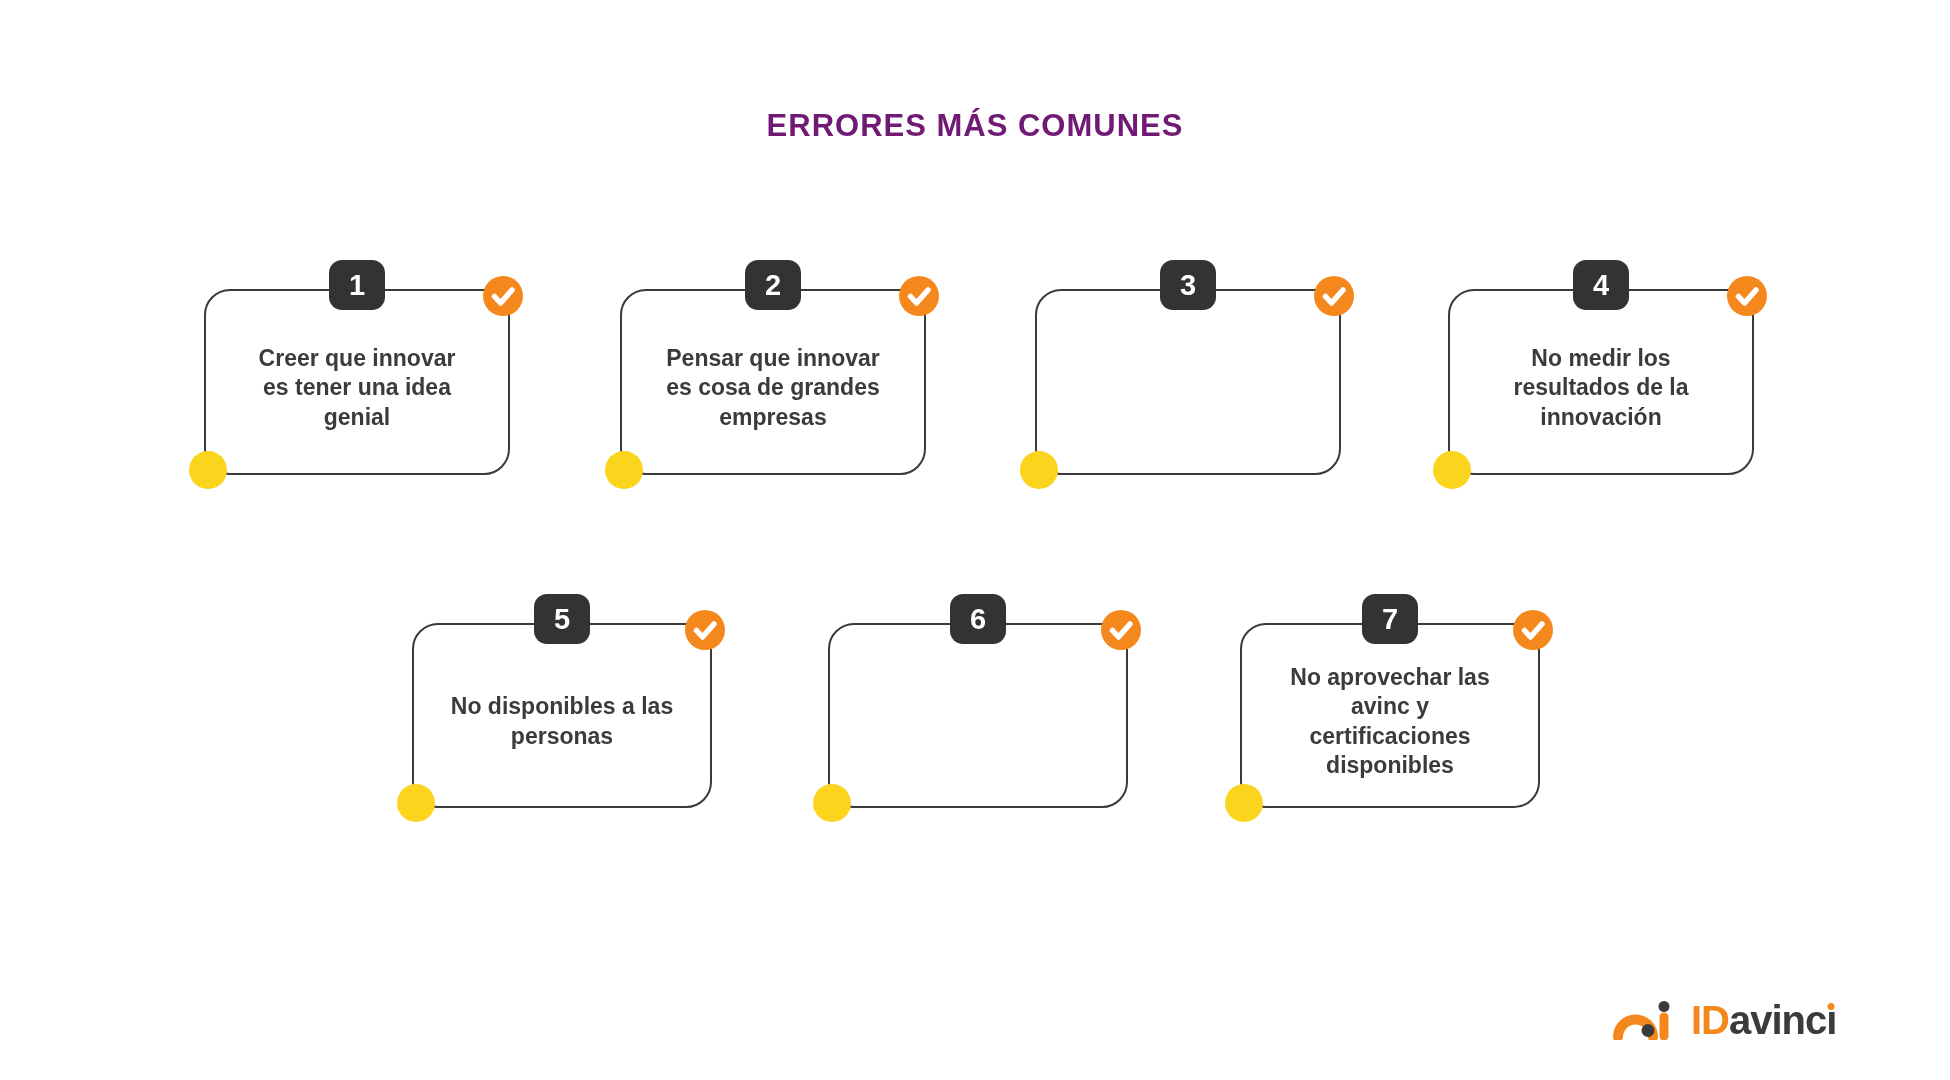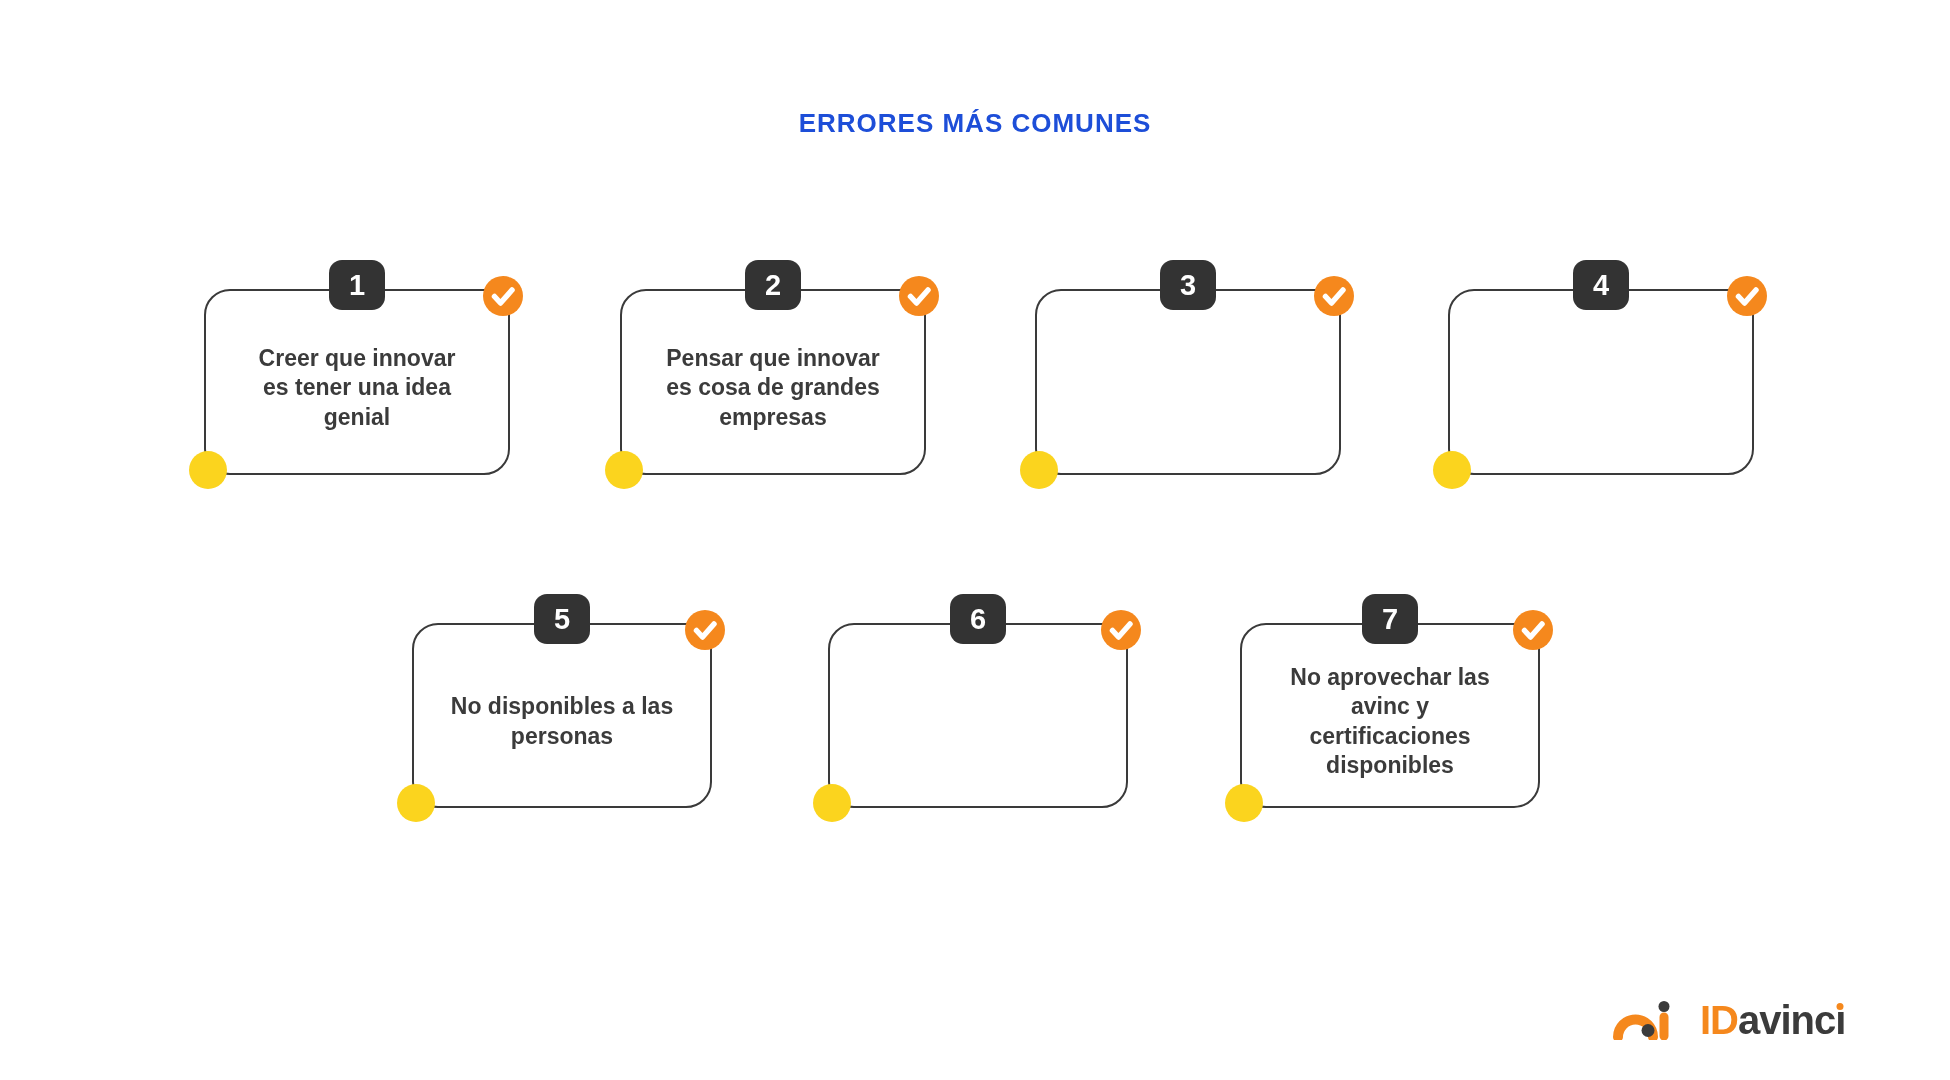--- a/index.html
+++ b/index.html
@@ -2,22 +2,22 @@
 <html><head>
 <meta charset="utf-8">
 <style>
   html,body{margin:0;padding:0;background:#ffffff;}
   .canvas{
     position:relative;width:1950px;height:1080px;background:#ffffff;
     font-family:"Liberation Sans",sans-serif;overflow:hidden;
   }
   .title{
     position:absolute;top:108px;left:0;width:100%;margin:0;
-    text-align:center;font-size:26px;font-weight:bold;letter-spacing:1px;
-    color:#1d4ed8;
+    text-align:center;font-size:31px;font-weight:bold;letter-spacing:1px;
+    color:#701a75;
   }
   .card{
     position:absolute;border:2px solid #3a3a3a;border-radius:26px;
     background:#ffffff;display:flex;align-items:center;justify-content:center;
     box-sizing:border-box;
   }
   .badge{
     position:absolute;top:-31px;left:50%;transform:translateX(-50%);
     width:56px;height:50px;background:#333333;border-radius:13px;
     color:#ffffff;font-size:29px;font-weight:bold;
@@ -36,21 +36,21 @@
     font-size:23px;font-weight:bold;line-height:1.27;color:#3b3b3b;
     text-align:center;white-space:pre-line;padding:12px 8px 0;
   }
   .logo{
     position:absolute;left:1612px;top:1000px;
     display:flex;align-items:flex-end;gap:9px;
   }
   .logo-icon{display:block;}
   .logo-text{
     font-size:40px;font-weight:bold;letter-spacing:-1px;line-height:1;
-    color:#3b3b3b;white-space:nowrap;margin-left:9px;
+    color:#3b3b3b;white-space:nowrap;
   }
   .lg-orange{color:#F5881D;}
   .lg-dark{color:#3b3b3b;}
   .lg-i{position:relative;display:inline-block;}
   .lg-idot{
     position:absolute;top:3px;left:50%;transform:translateX(-50%);
     width:7px;height:7px;border-radius:50%;background:#F5881D;
   }
 </style>
 </head>
@@ -97,20 +97,23 @@
   </div>
 
   <div class="card" style="left:1448px;top:289px;width:306px;height:186px">
     <div class="badge">4</div>
     <div class="check">
       <svg width="40" height="40" viewBox="0 0 40 40">
           <path d="M11.5 20.5 L17.5 27 L29 14" fill="none" stroke="#ffffff" stroke-width="5.5" stroke-linecap="round" stroke-linejoin="round"></path>
         </svg>
     </div>
     <div class="corner-dot"></div>
+    <div class="card-text">No medir los
+resultados de la
+innovación</div>
   </div>
 
   <div class="card" style="left:412px;top:623px;width:300px;height:185px">
     <div class="badge">5</div>
     <div class="check">
       <svg width="40" height="40" viewBox="0 0 40 40">
           <path d="M11.5 20.5 L17.5 27 L29 14" fill="none" stroke="#ffffff" stroke-width="5.5" stroke-linecap="round" stroke-linejoin="round"></path>
         </svg>
     </div>
     <div class="corner-dot"></div>

